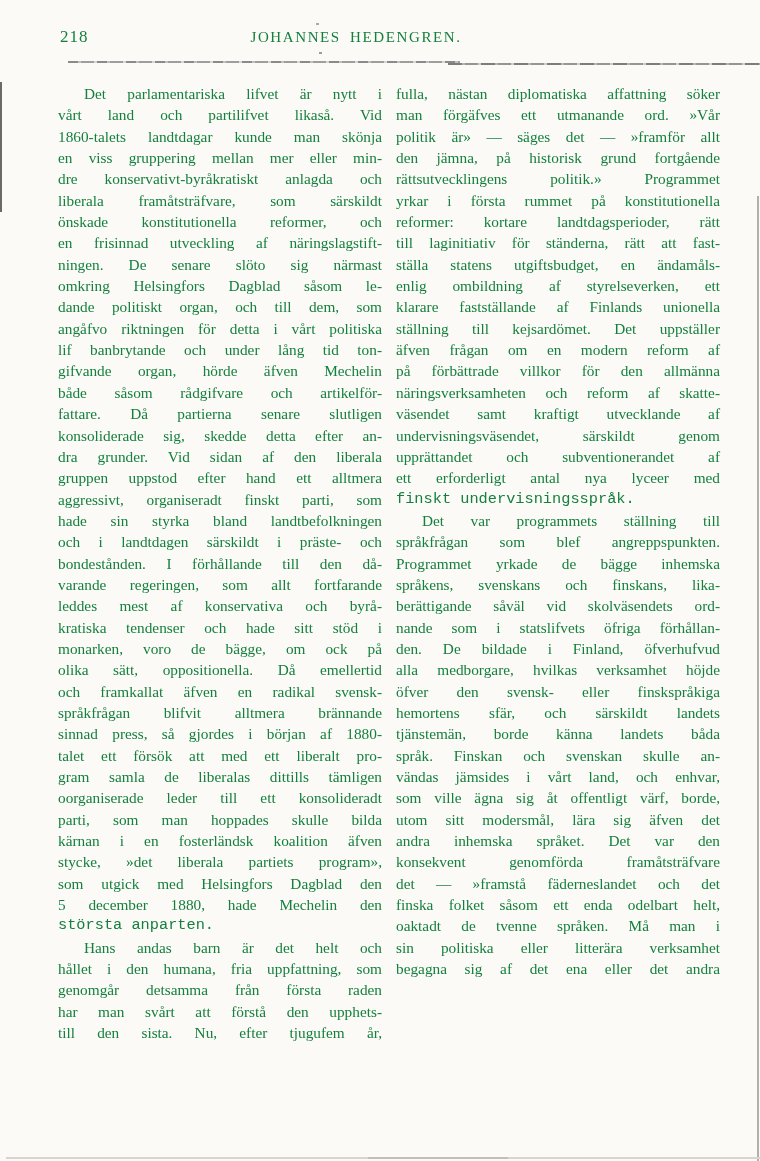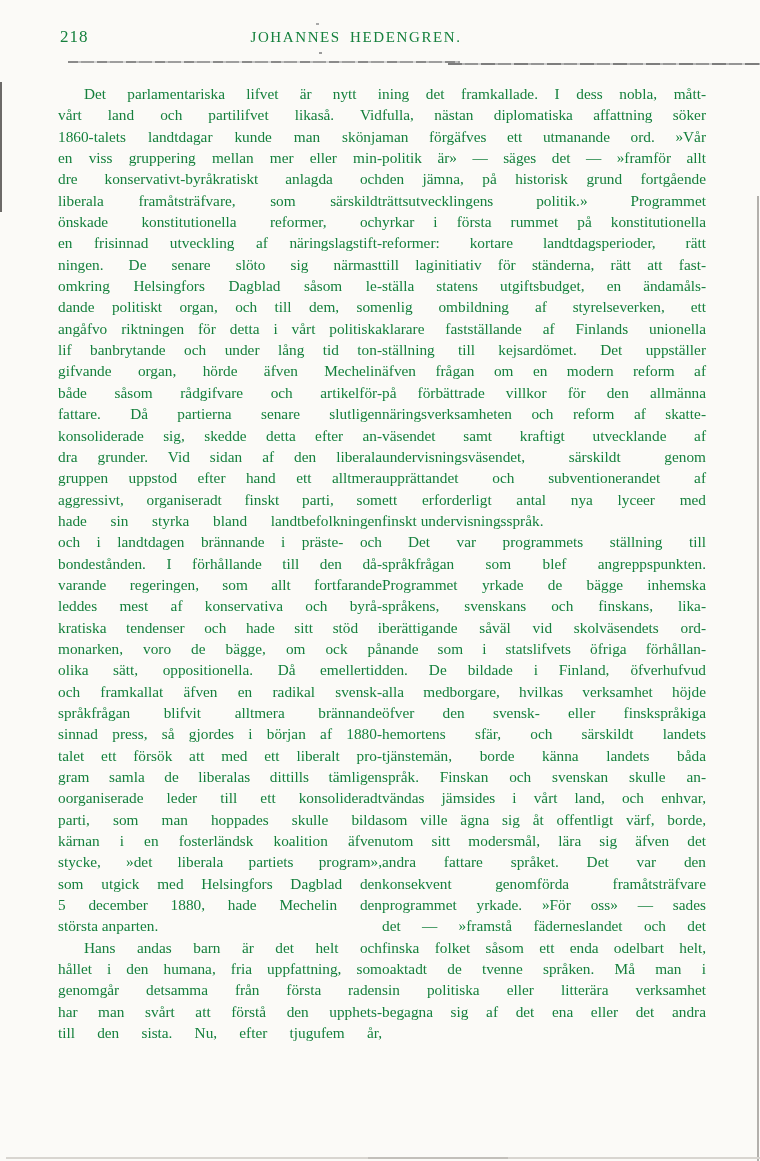--- a/index.html
+++ b/index.html
@@ -39,32 +39,32 @@
   .speck-a { position: absolute; left: 316px; top: 23px; width: 3px; height: 2px; background: #a9a9a9; }
   .speck-b { position: absolute; left: 319px; top: 52px; width: 3px; height: 2px; background: #9b9b9b; }
   
   .edge-left   { position: absolute; left: 0; top: 82px;  width: 2px; height: 130px; background: #3c3a38; opacity: .75; }
   .edge-right  { position: absolute; left: 757px; top: 196px; bottom: 0; width: 2px; background: #a19e99; opacity: .8; }
   .edge-bottom { position: absolute; left: 6px; right: 0; bottom: 2px; height: 2px; background: #d8d5d0; }
   .edge-bottom-dark { position: absolute; left: 368px; width: 140px; bottom: 2px; height: 2px; background: #c2bfba; }
   
   .columns {
     position: absolute; top: 83px; left: 58px;
-    display: flex; 
+    display: flex; gap: 14px;
   }
   .col { width: 324px; }
   .line {
     font-size: 15.3px;
     line-height: 21.35px;
     text-align: justify;
     text-align-last: justify;
     white-space: normal;
   }
   .line.indent { text-indent: 26px; }
-  .line.para-end { text-align-last: left; }
+  .line.para-end { text-align-last: left; font-family: Liberation Mono, monospace; }
 </style>
 </head>
 <body>
 
 <div class="page">
 
   <div class="header">
     <div class="page-number">218</div>
     <div class="running-title">JOHANNES HEDENGREN.</div>
     <div class="rule-a"></div>
@@ -90,21 +90,21 @@
           <div class="line">angåfvo riktningen för detta i vårt politiska</div>
           <div class="line">lif banbrytande och under lång tid ton-</div>
           <div class="line">gifvande organ, hörde äfven Mechelin</div>
           <div class="line">både såsom rådgifvare och artikelför-</div>
           <div class="line">fattare. Då partierna senare slutligen</div>
           <div class="line">konsoliderade sig, skedde detta efter an-</div>
           <div class="line">dra grunder. Vid sidan af den liberala</div>
           <div class="line">gruppen uppstod efter hand ett alltmera</div>
           <div class="line">aggressivt, organiseradt finskt parti, som</div>
           <div class="line">hade sin styrka bland landtbefolkningen</div>
-          <div class="line">och i landtdagen brännande i präste- och</div>
+          <div class="line">och i landtdagen särskildt i präste- och</div>
           <div class="line">bondestånden. I förhållande till den då-</div>
           <div class="line">varande regeringen, som allt fortfarande</div>
           <div class="line">leddes mest af konservativa och byrå-</div>
           <div class="line">kratiska tendenser och hade sitt stöd i</div>
           <div class="line">monarken, voro de bägge, om ock på</div>
           <div class="line">olika sätt, oppositionella. Då emellertid</div>
           <div class="line">och framkallat äfven en radikal svensk-</div>
           <div class="line">språkfrågan blifvit alltmera brännande</div>
           <div class="line">sinnad press, så gjordes i början af 1880-</div>
           <div class="line">talet ett försök att med ett liberalt pro-</div>
@@ -120,21 +120,20 @@
         <div>
           <div class="line indent">Hans andas barn är det helt och</div>
           <div class="line">hållet i den humana, fria uppfattning, som</div>
           <div class="line">genomgår detsamma från första raden</div>
           <div class="line">har man svårt att förstå den upphets-</div>
           <div class="line">till den sista. Nu, efter tjugufem år,</div>
         </div>
       </div>
     <div class="col">
         <div>
-          <div class="line">ning det framkallade. I dess nobla, mått-</div>
           <div class="line">fulla, nästan diplomatiska affattning söker</div>
           <div class="line">man förgäfves ett utmanande ord. »Vår</div>
           <div class="line">politik är» — säges det — »framför allt</div>
           <div class="line">den jämna, på historisk grund fortgående</div>
           <div class="line">rättsutvecklingens politik.» Programmet</div>
           <div class="line">yrkar i första rummet på konstitutionella</div>
           <div class="line">reformer: kortare landtdagsperioder, rätt</div>
           <div class="line">till laginitiativ för ständerna, rätt att fast-</div>
           <div class="line">ställa statens utgiftsbudget, en ändamåls-</div>
           <div class="line">enlig ombildning af styrelseverken, ett</div>
@@ -158,23 +157,22 @@
           <div class="line">nande som i statslifvets öfriga förhållan-</div>
           <div class="line">den. De bildade i Finland, öfverhufvud</div>
           <div class="line">alla medborgare, hvilkas verksamhet höjde</div>
           <div class="line">öfver den svensk- eller finskspråkiga</div>
           <div class="line">hemortens sfär, och särskildt landets</div>
           <div class="line">tjänstemän, borde känna landets båda</div>
           <div class="line">språk. Finskan och svenskan skulle an-</div>
           <div class="line">vändas jämsides i vårt land, och enhvar,</div>
           <div class="line">som ville ägna sig åt offentligt värf, borde,</div>
           <div class="line">utom sitt modersmål, lära sig äfven det</div>
-          <div class="line">andra fattare språket. Det var den</div>
+          <div class="line">andra inhemska språket. Det var den</div>
           <div class="line">konsekvent genomförda framåtsträfvare</div>
-          <div class="line">programmet yrkade. »För oss» — sades</div>
           <div class="line">det — »framstå fäderneslandet och det</div>
           <div class="line">finska folket såsom ett enda odelbart helt,</div>
           <div class="line">oaktadt de tvenne språken. Må man i</div>
           <div class="line">sin politiska eller litterära verksamhet</div>
           <div class="line">begagna sig af det ena eller det andra</div>
         </div>
       </div>
   </div>
 
   <div class="edge-left"></div>

